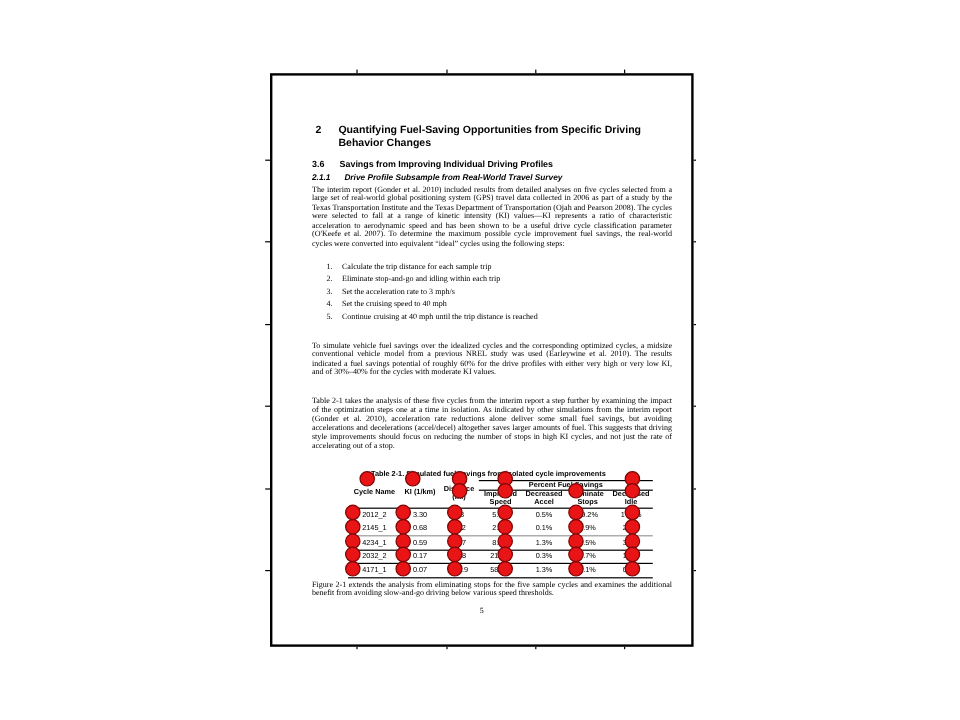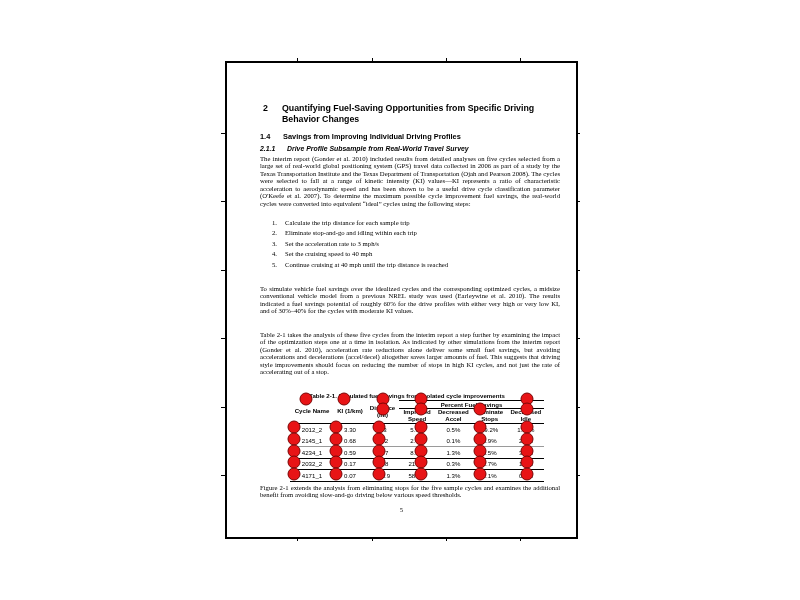--- a/index.html
+++ b/index.html
@@ -108,21 +108,21 @@
   </div>
 
 <div class="page">
 
   <div class="h1">
     <span class="num">2</span>
     <span>Quantifying Fuel-Saving Opportunities from Specific Driving Behavior Changes</span>
   </div>
 
   <div class="h2">
-    <span class="num">1.4</span>
+    <span class="num">3.6</span>
     <span>Savings from Improving Individual Driving Profiles</span>
   </div>
 
   <div class="h3">
     <span class="num">2.1.1</span>
     <span>Drive Profile Subsample from Real-World Travel Survey</span>
   </div>
 
   <div class="para p1">The interim report (Gonder et al. 2010) included results from detailed analyses on five cycles selected from a large set of real-world global positioning system (GPS) travel data collected in 2006 as part of a study by the Texas Transportation Institute and the Texas Department of Transportation (Ojah and Pearson 2008). The cycles were selected to fall at a range of kinetic intensity (KI) values—KI represents a ratio of characteristic acceleration to aerodynamic speed and has been shown to be a useful drive cycle classification parameter (O'Keefe et al. 2007). To determine the maximum possible cycle improvement fuel savings, the real-world cycles were converted into equivalent “ideal” cycles using the following steps:</div>
 

